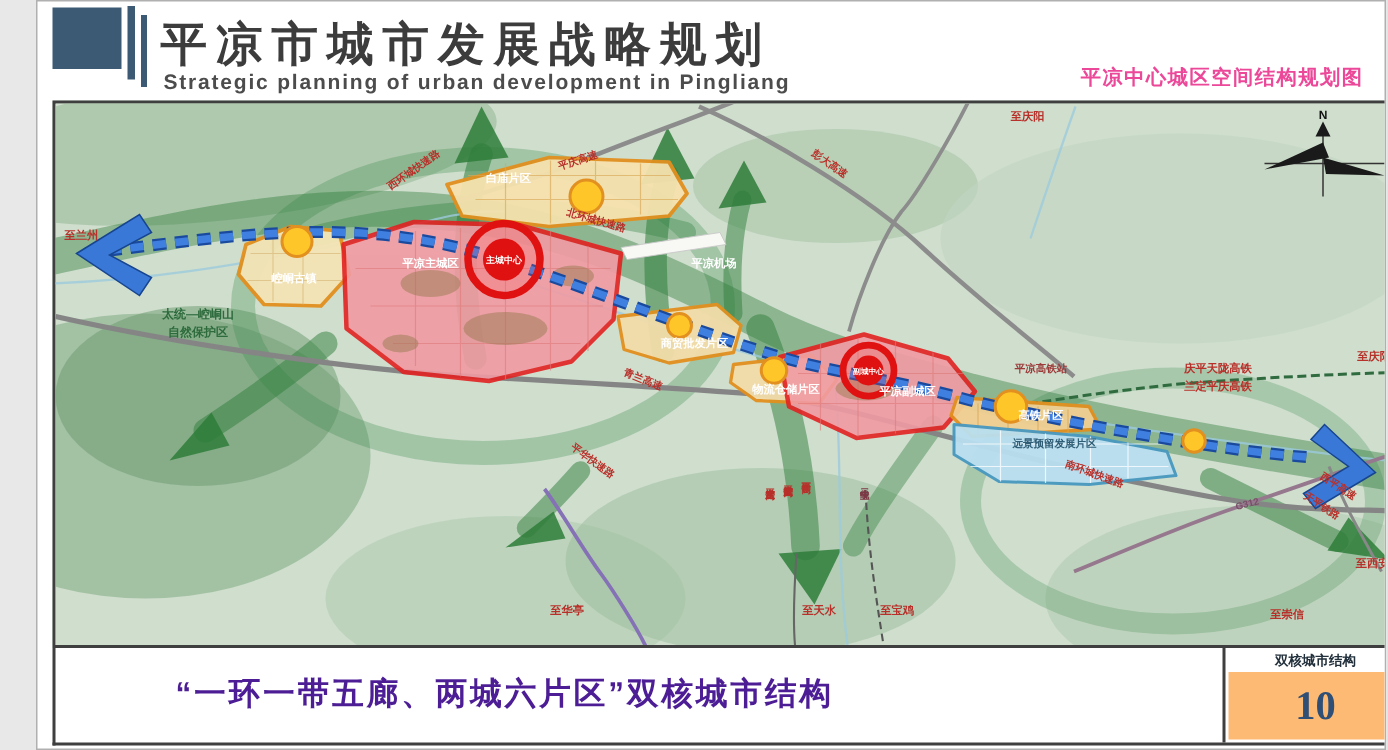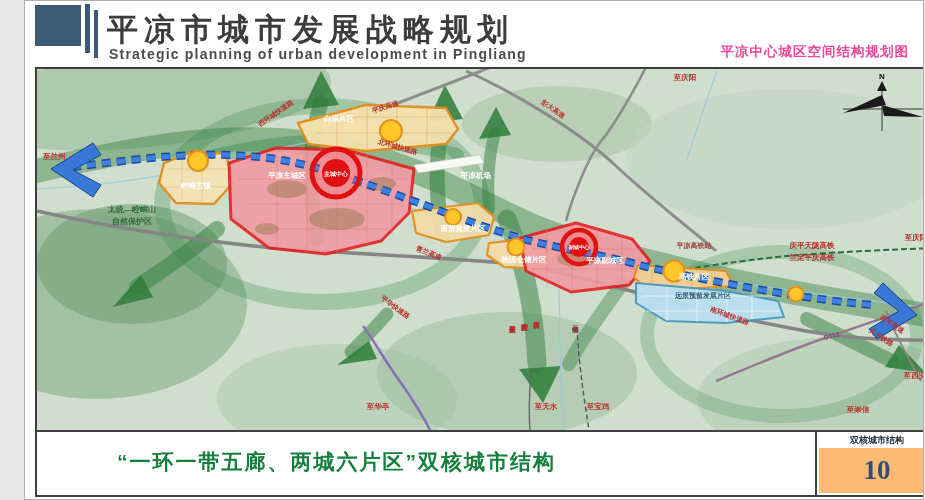--- a/index.html
+++ b/index.html
@@ -13,21 +13,21 @@
             color:#3c3c3c;letter-spacing:6px;white-space:nowrap;}
   .title-en{position:absolute;left:84px;top:45px;font-size:14px;font-weight:bold;color:#4c4c4c;letter-spacing:1.2px;white-space:nowrap;}
   .map-title{position:absolute;right:14px;top:42px;font-size:13.5px;font-weight:600;color:#ec4899;letter-spacing:1px;}
   
   .map-frame{position:absolute;left:10px;top:66px;width:904px;height:365px;border:2px solid #3f3f3f;
              background:#cfdecd;box-sizing:border-box;}
   .map-frame svg{display:block;width:900px;height:361px;}
   
   .footer{position:absolute;left:10px;top:431px;width:904px;height:65px;border:2px solid #3f3f3f;border-top:none;
           background:#fff;box-sizing:border-box;}
-  .caption{position:absolute;left:80px;top:16px;font-size:21px;font-weight:bold;color:#15803d;letter-spacing:2px;}
+  .caption{position:absolute;left:80px;top:16px;font-size:21px;font-weight:bold;color:#4c1d95;letter-spacing:2px;}
   .pagebox{position:absolute;right:0;top:0;bottom:0;width:122px;border-left:2px solid #3f3f3f;box-sizing:border-box;}
   .org{display:block;text-align:center;font-size:9px;font-weight:bold;color:#22303c;padding-top:2px;height:13px;}
   .pagenum{position:absolute;left:2px;right:2px;top:16px;bottom:2px;background:#fdba74;
            display:flex;align-items:center;justify-content:center;
            font-family:"Liberation Serif",serif;font-size:27px;font-weight:bold;color:#2f4f76;}
   
   text{font-family:"Liberation Sans",sans-serif;}
   .red{fill:#b8302a;font-size:7.5px;font-weight:bold;}
   .red-s{fill:#b8302a;font-size:6.8px;font-weight:bold;}
   .wht{fill:#ffffff;font-size:7.5px;font-weight:bold;}

